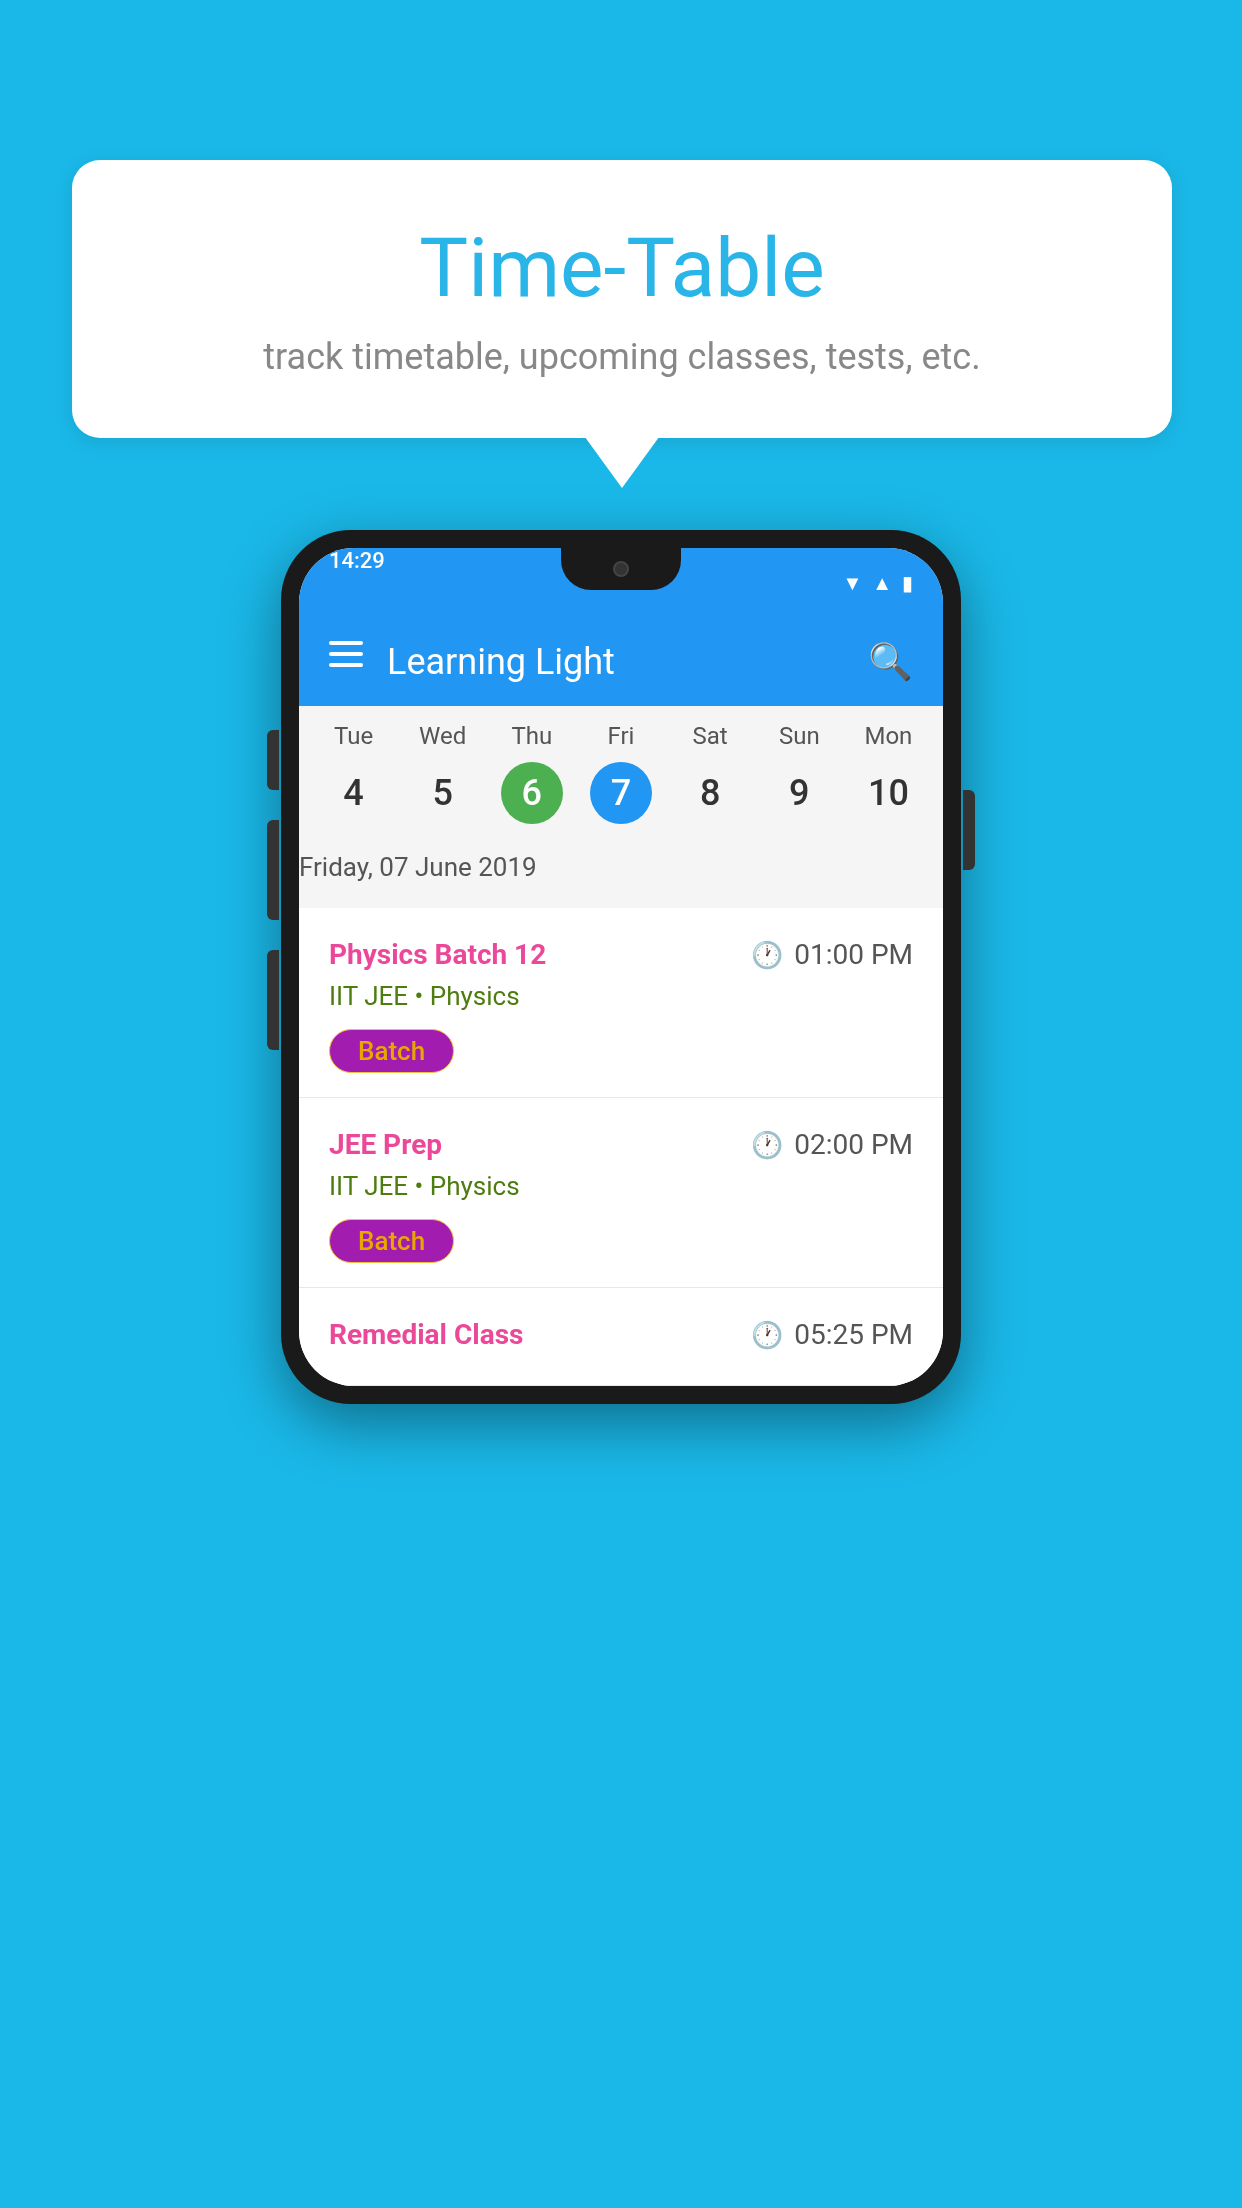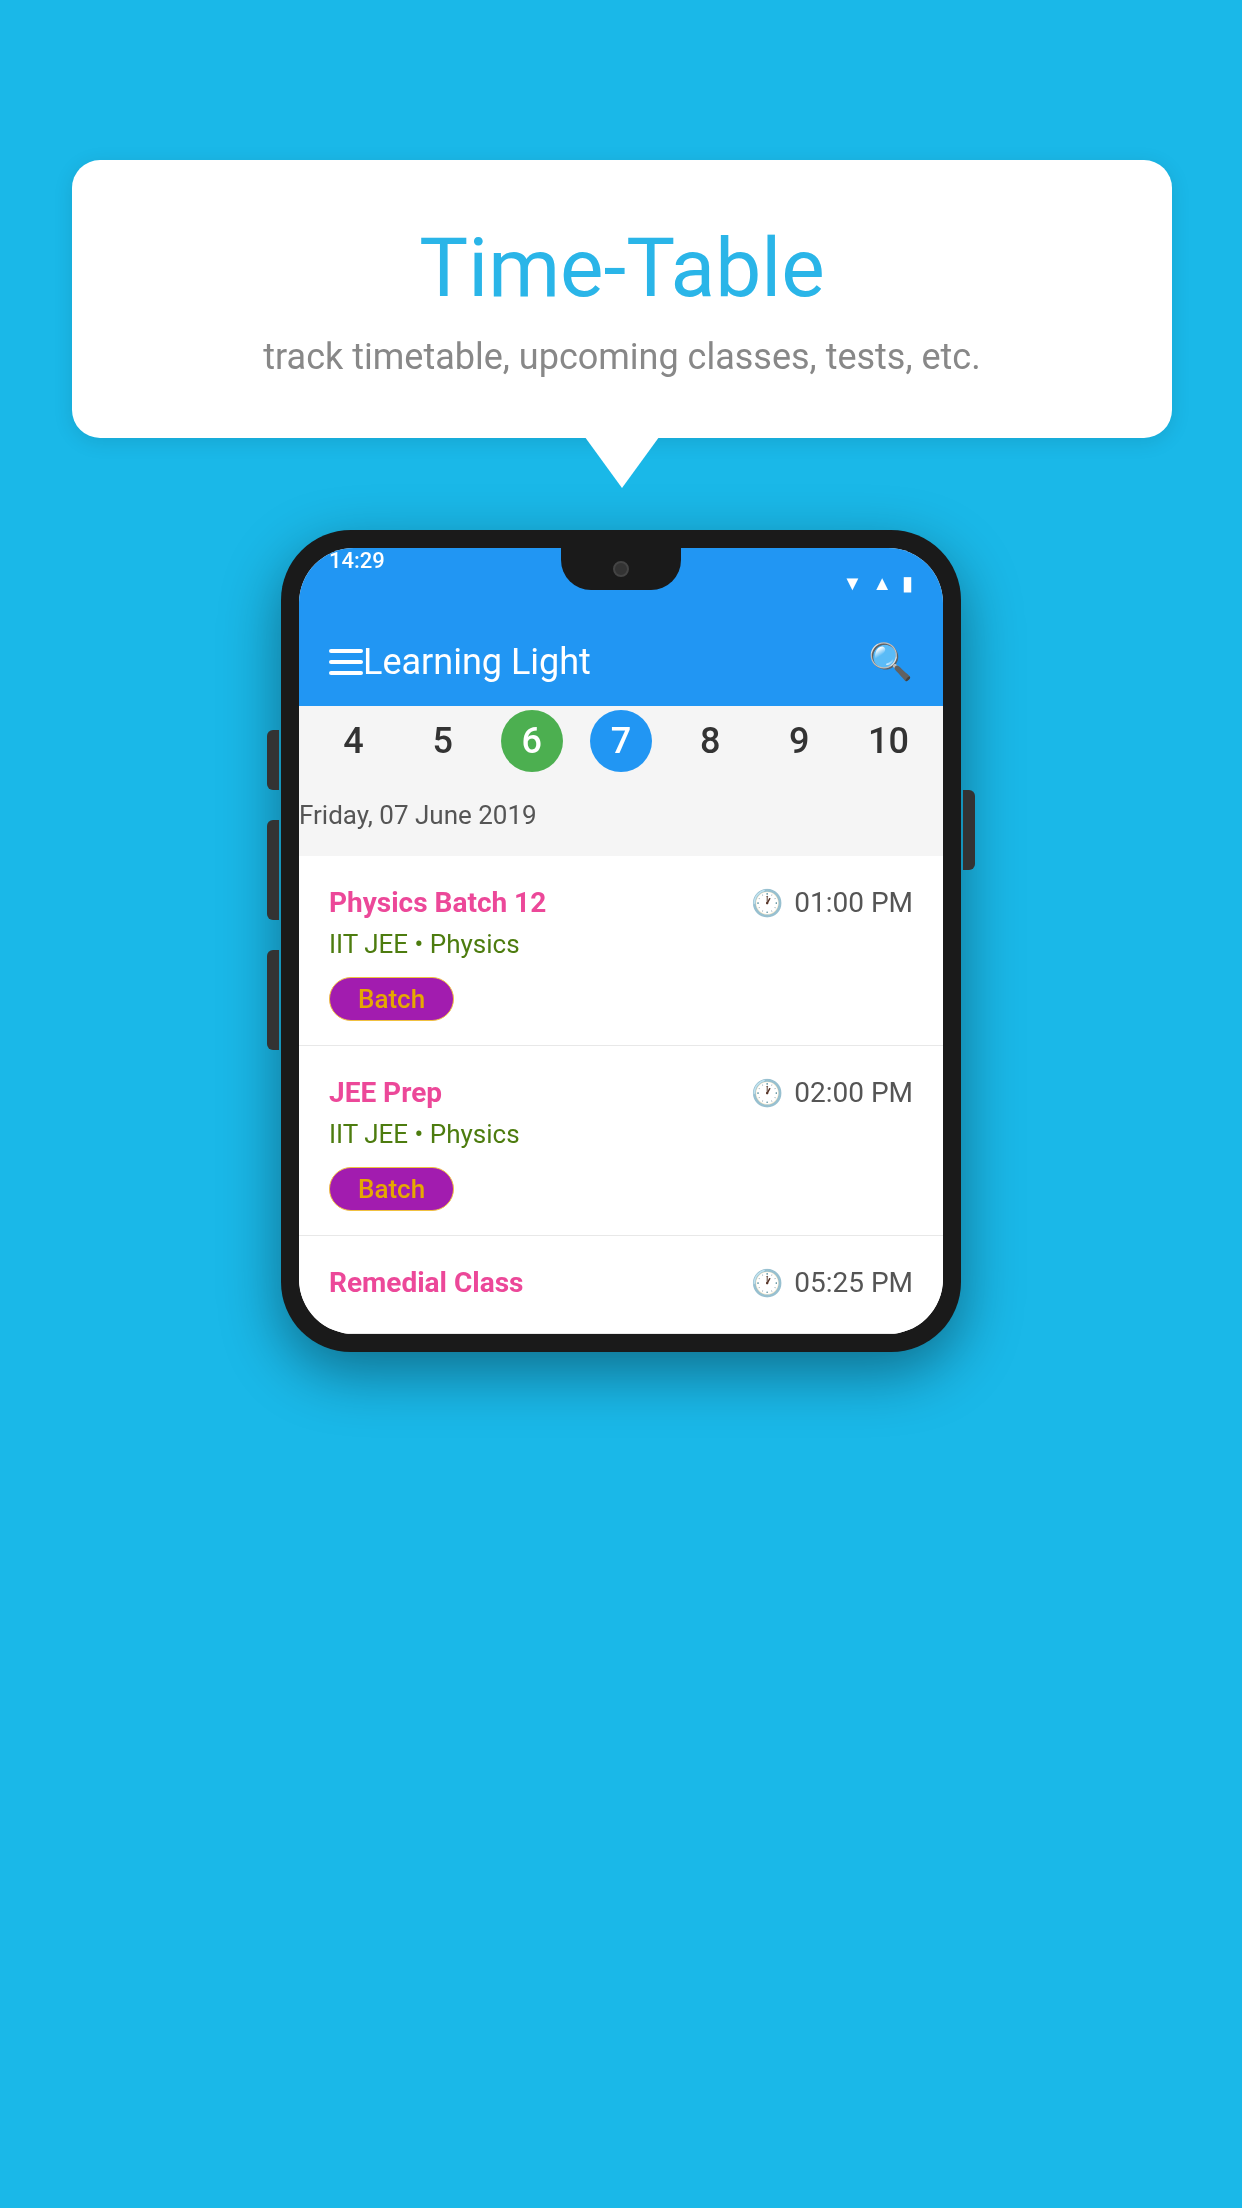--- a/index.html
+++ b/index.html
@@ -135,21 +135,21 @@
       background: #2196f3;
       height: 88px;
       display: flex;
       align-items: center;
       padding: 0 30px;
       justify-content: space-between;
     }
 
     .app-bar-left {
       display: flex;
-      align-items: center;
+      gap: 24px;
     }
 
     .hamburger {
       display: flex;
       flex-direction: column;
       gap: 7px;
       cursor: pointer;
     }
 
     .hamburger span {
@@ -370,20 +370,29 @@
             <span></span>
             <span></span>
             <span></span>
           </div>
           <span class="app-title">Learning Light</span>
         </div>
         <span class="search-icon-btn">🔍</span>
       </div>
 
       <div class="calendar-section">
+        <div class="day-headers">
+          <div class="day-header">Tue</div>
+          <div class="day-header">Wed</div>
+          <div class="day-header">Thu</div>
+          <div class="day-header">Fri</div>
+          <div class="day-header">Sat</div>
+          <div class="day-header">Sun</div>
+          <div class="day-header">Mon</div>
+        </div>
         <div class="date-row">
           <div class="date-cell">4</div>
           <div class="date-cell">5</div>
           <div class="date-cell today">6</div>
           <div class="date-cell selected">7</div>
           <div class="date-cell">8</div>
           <div class="date-cell">9</div>
           <div class="date-cell">10</div>
         </div>
         <div class="selected-date-label">Friday, 07 June 2019</div>

